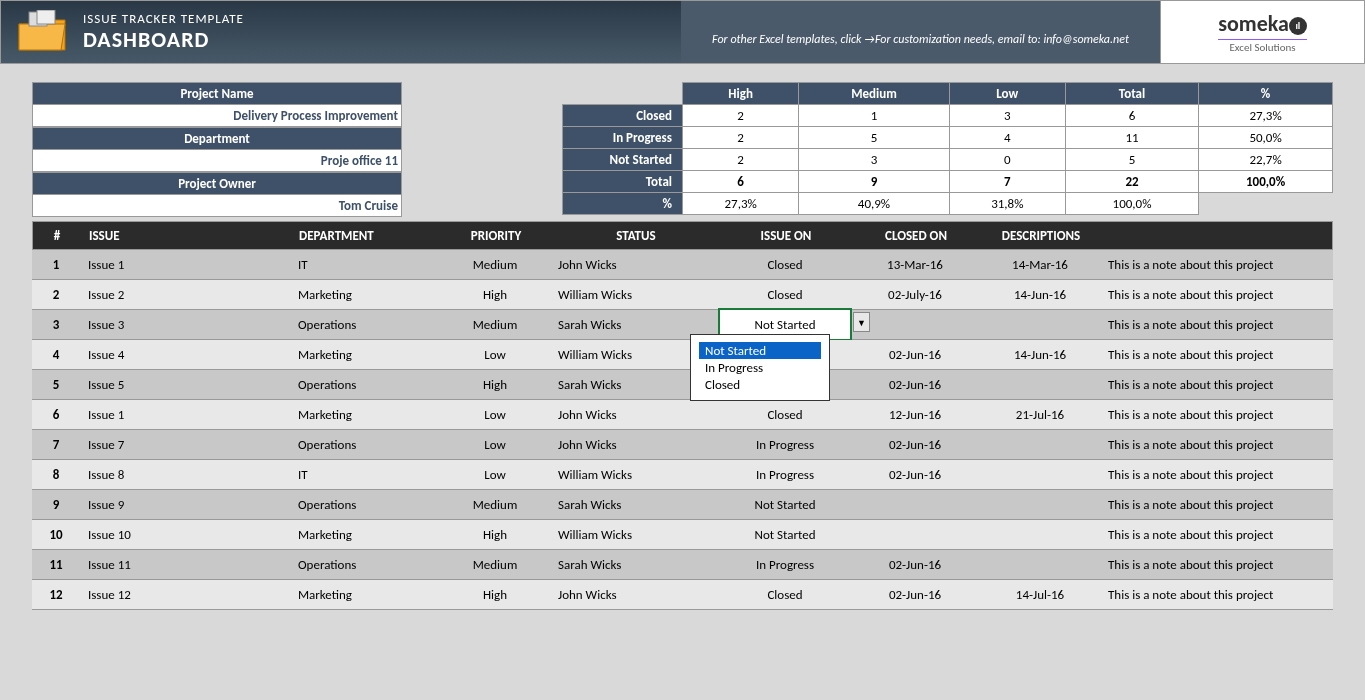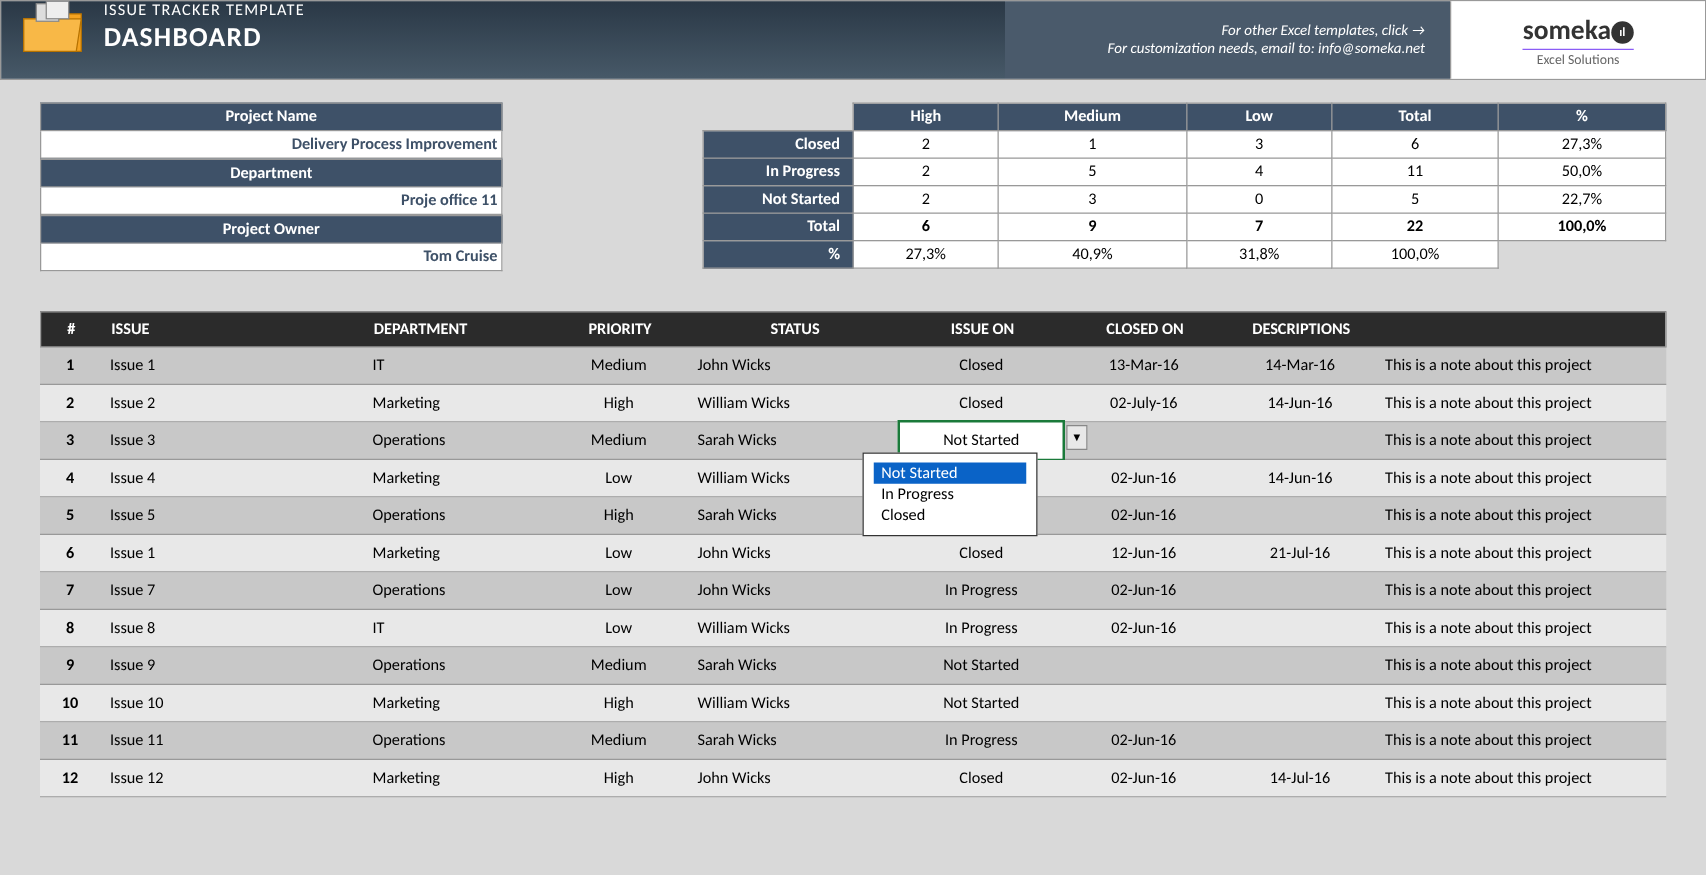--- a/index.html
+++ b/index.html
@@ -1,32 +1,32 @@
 <!DOCTYPE html>
 <html><head>
 <meta charset="utf-8">
 <style>
 *{box-sizing:border-box;margin:0;padding:0}
 body{font-family:Calibri,Arial,sans-serif;background:#d9d9d9;font-size:13px;color:#000;overflow-x:hidden}
 .wrap{width:1365px;background:#d9d9d9}
 .topbar{display:flex;align-items:stretch;height:64px;border:1px solid #999}
-.top-left{display:flex;background:linear-gradient(#2a3846,#475968);width:803px;padding:0 16px;gap:16px}
+.top-left{display:flex;align-items:center;background:linear-gradient(#2a3846,#475968);width:680px;padding:0 16px;gap:16px}
 .folder-icon{width:50px;height:44px;position:relative}
 .folder-icon svg{width:100%;height:100%}
 .titles{color:#fff}
 .titles .small{font-size:13px;letter-spacing:1px}
 .titles .big{font-size:22px;font-weight:bold;letter-spacing:1px}
-.top-mid{flex:1;background:#4a5a6b;display:flex;flex-direction:column;justify-content:center;align-items:flex-end;padding:17px 20px;color:#fff;font-style:italic;font-size:12px}
+.top-mid{flex:1;background:#4a5a6b;display:flex;flex-direction:row;justify-content:center;align-items:flex-end;padding:17px 20px;color:#fff;font-style:italic;font-size:12px}
 .top-right{width:204px;background:#fff;display:flex;align-items:center;justify-content:center;border-left:1px solid #999}
 .logo{text-align:center}
 .logo .brand{font-size:22px;font-weight:bold;color:#333}
 .logo .brand .circ{display:inline-block;width:18px;height:18px;background:#333;color:#fff;border-radius:50%;font-size:10px;line-height:18px;vertical-align:middle}
 .logo .sub{font-size:11px;color:#666;border-top:1px solid #8b5cf6;margin-top:2px;padding-top:1px}
 .content{padding:18px 32px 0 32px}
-.summary-row{display:flex;gap:160px;margin-bottom:32px}
+.summary-row{display:flex;gap:160px;margin-bottom:4px}
 .proj-box{width:370px}
 .proj-box .hdr{background:#3e5168;color:#fff;font-weight:bold;text-align:center;padding:3px;border:1px solid #999}
 .proj-box .val{background:#fff;color:#3e5168;font-weight:bold;text-align:right;padding:3px;border:1px solid #999;border-top:none}
 .stats{flex:1}
 .stats table{width:100%;border-collapse:collapse}
 .stats th,.stats td{border:1px solid #999;padding:3px 6px;text-align:center;font-size:13px}
 .stats .col-lbl{background:#3e5168;color:#fff;font-weight:bold;text-align:right;padding-right:10px;width:120px}
 .stats thead th{background:#3e5168;color:#fff;font-weight:bold}
 .stats .blank{background:#d9d9d9;border:none}
 .stats td{background:#fff}

